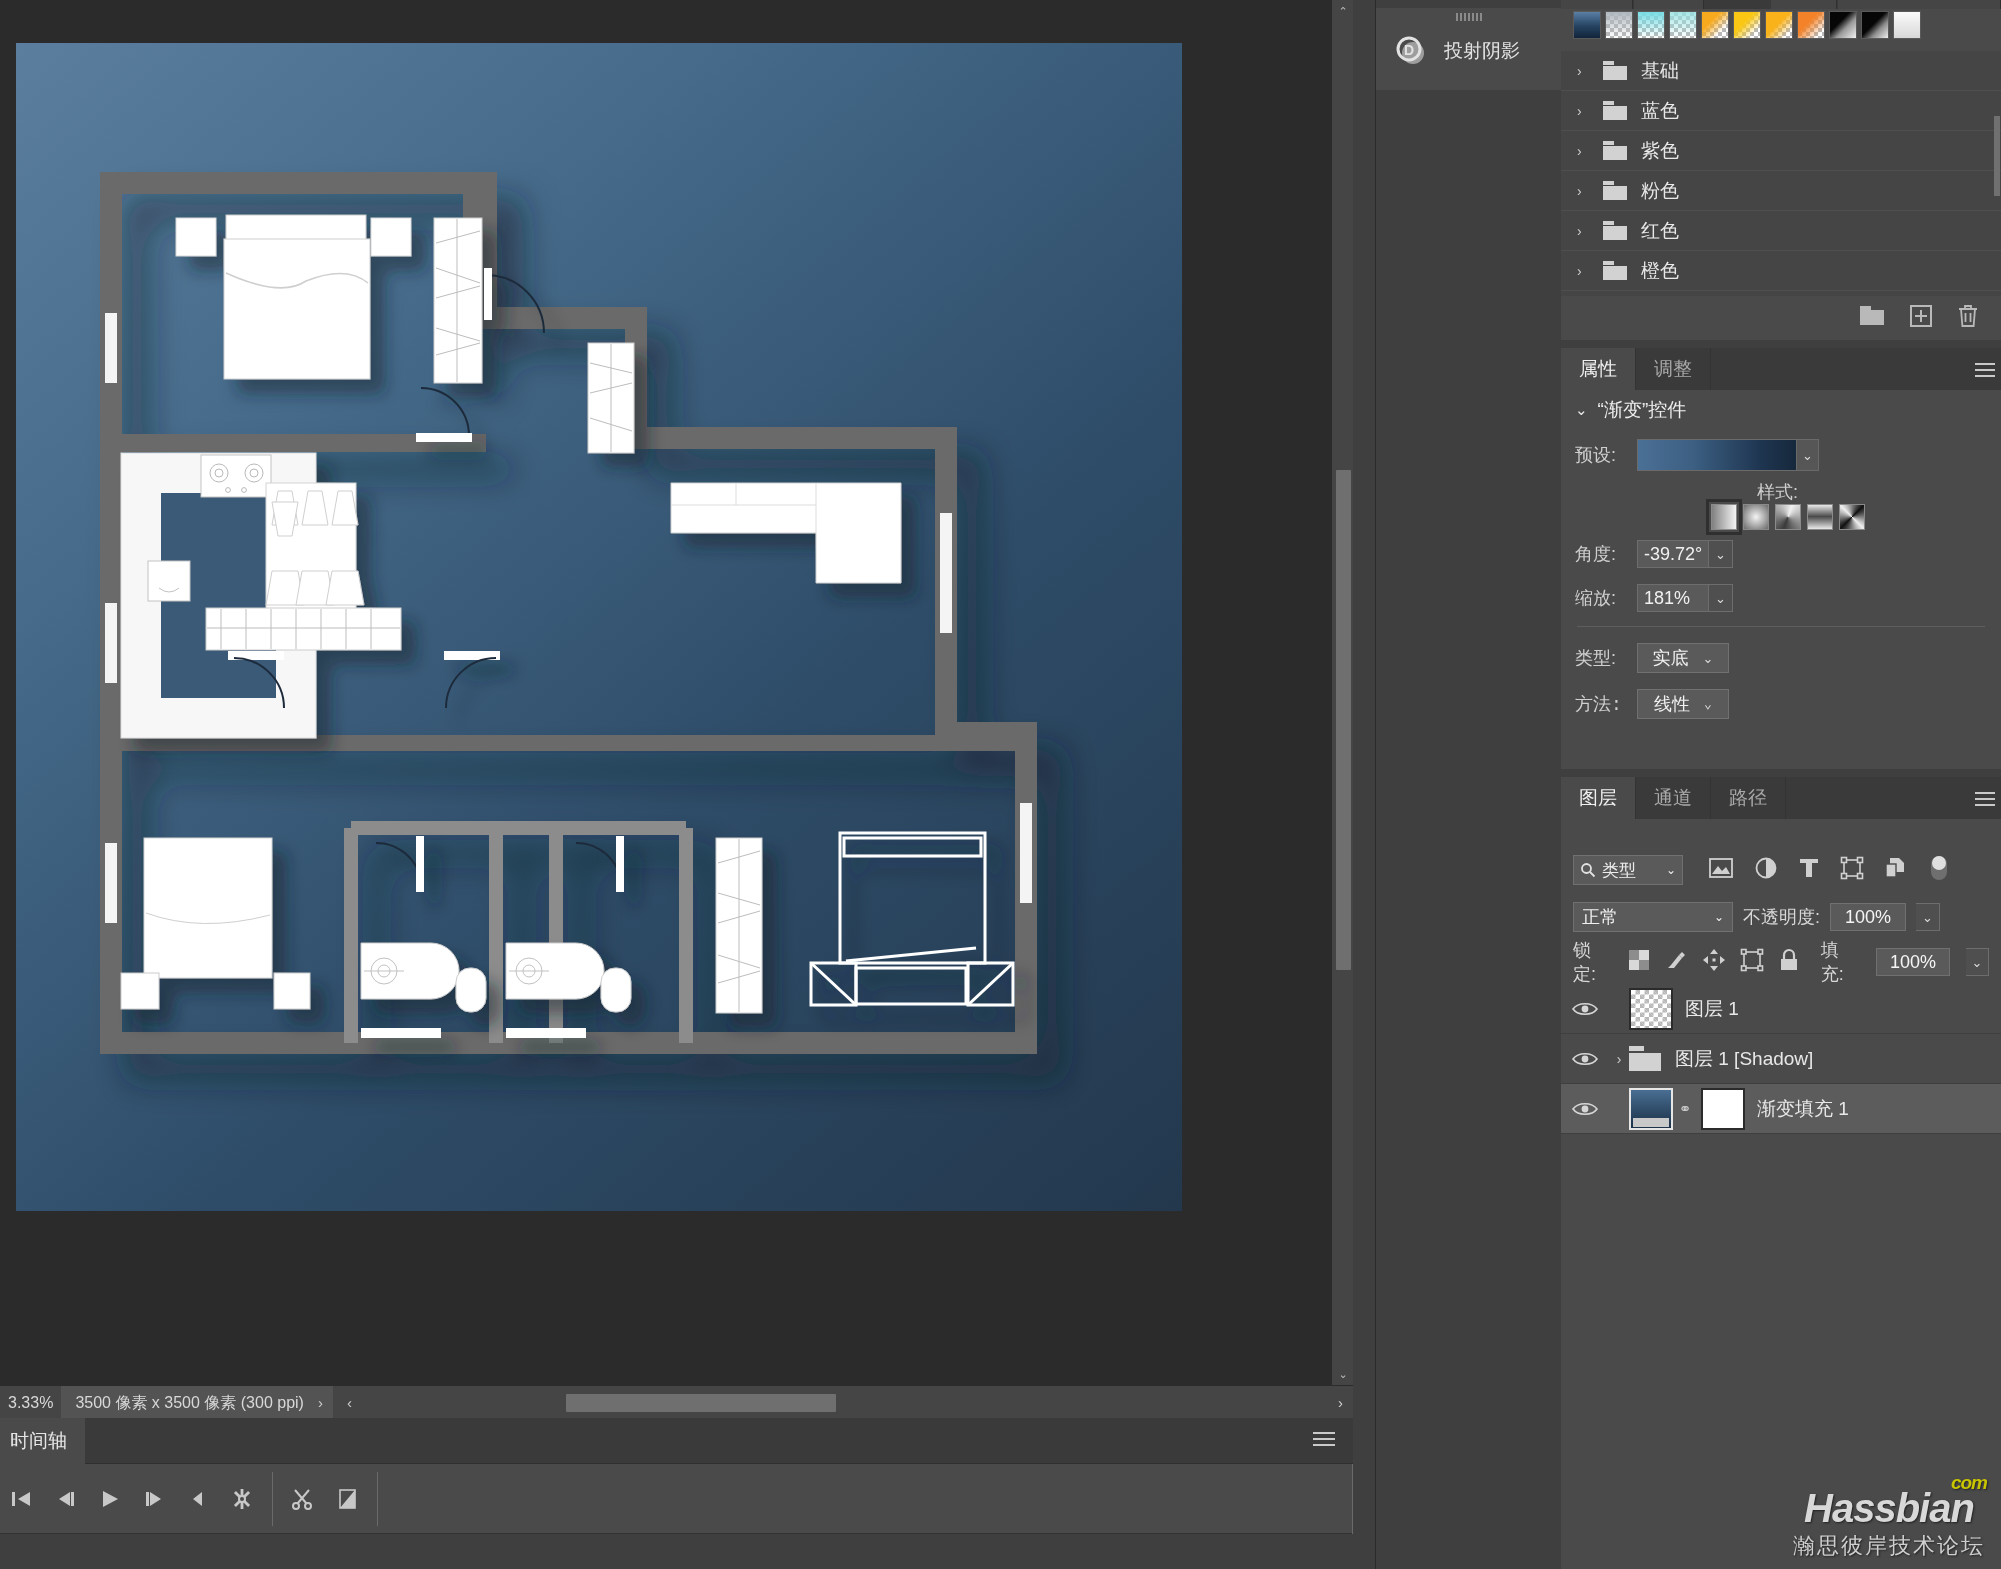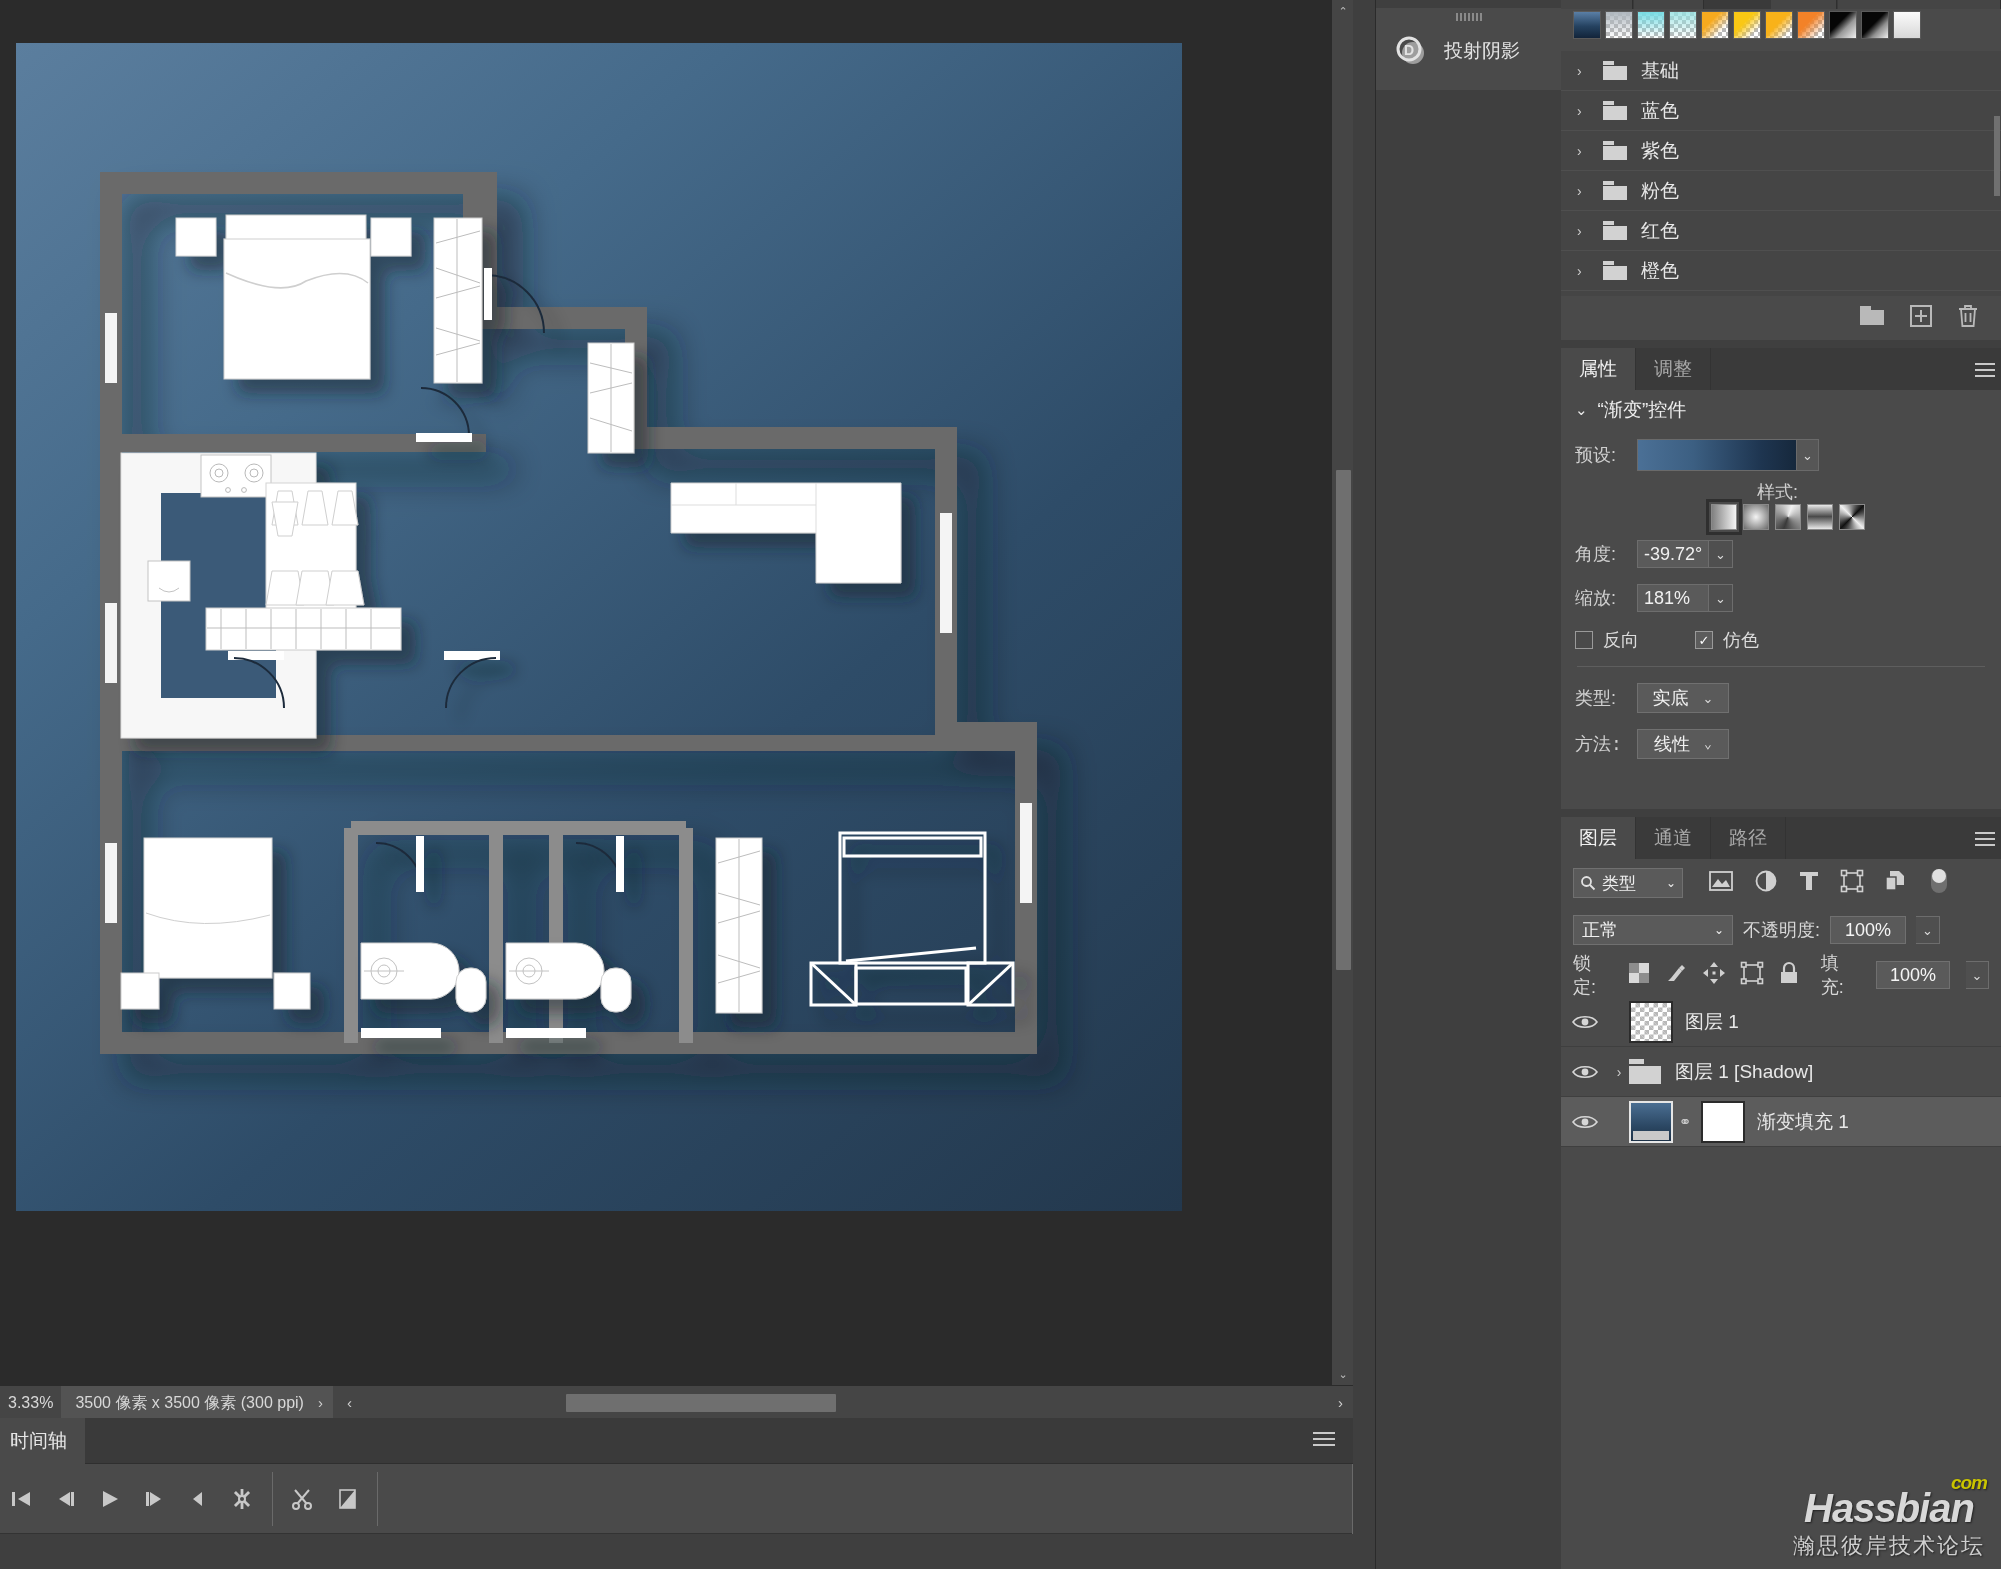--- a/index.html
+++ b/index.html
@@ -163,21 +163,21 @@
   .sicon.sel { outline:3px solid #2f2f2f; outline-offset:2px; }
   .numbox { width:72px; height:28px; background:#5a5a5a; border:1px solid #6d6d6d; color:#f0f0f0; font-size:18px; display:flex; align-items:center; padding-left:6px; }
   .numdd { width:24px; height:28px; background:#4f4f4f; border:1px solid #6d6d6d; border-left:none; display:flex; align-items:center; justify-content:center; font-size:13px; color:#ddd; }
   .cbrow { display:flex; align-items:center; height:40px; padding-left:14px; font-size:18px; color:#dcdcdc; gap:10px;}
   .cbox { width:18px; height:18px; border:1px solid #9a9a9a; background:#4a4a4a; }
   .cbox.on { background:#5c5c5c; color:#fff; font-size:13px; text-align:center; line-height:17px; }
   .hr { height:1px; background:#5e5e5e; margin:6px 16px 8px 16px; }
   .selbox { width:92px; height:30px; background:#5a5a5a; border:1px solid #707070; display:flex; align-items:center; justify-content:center; gap:14px; font-size:18px; color:#f0f0f0; }
   .selbox .cv { font-size:13px; color:#ddd; }
   .lay-body { background:#4a4a4a; }
-  .lay-filter { height:48px; display:flex; align-items:center; gap:0; padding:0 12px; }
+  .lay-filter { height:48px; display:flex; align-items:center; gap:0; padding:0 12px;margin-top:27px; }
   .filt-sel { width:110px; height:30px; background:#5a5a5a; border:1px solid #707070; display:flex; align-items:center; gap:6px; padding:0 6px; font-size:17px; color:#eee; }
   .filt-icons { display:flex; align-items:center; gap:22px; margin-left:26px; }
   .blendrow { height:46px; display:flex; align-items:center; gap:10px; padding:0 12px; }
   .blend-sel { width:160px; height:30px; background:#5a5a5a; border:1px solid #707070; display:flex; align-items:center; justify-content:space-between; padding:0 8px; font-size:18px; color:#f0f0f0; }
   .opacity-lbl { font-size:18px; color:#d8d8d8; }
   .pctbox { width:76px; height:28px; background:#5a5a5a; border:1px solid #707070; color:#f5f5f5; font-size:18px; display:flex; align-items:center; justify-content:center; }
   .lockrow { height:44px; display:flex; align-items:center; gap:16px; padding:0 12px; font-size:18px; color:#d8d8d8; }
   .layer-list { background:#4a4a4a; }
   .lrow { height:50px; display:flex; align-items:center; border-bottom:1px solid #3f3f3f; }
   .lrow.sel { background:#5c5c5c; }
@@ -604,27 +604,20 @@
           <span class="numbox">-39.72°</span>
           <span class="numdd">⌄</span>
         </div>
 
         <div class="frow" style="height:44px;">
           <span class="flabel">缩放:</span>
           <span class="numbox">181%</span>
           <span class="numdd">⌄</span>
         </div>
 
-        <div class="cbrow">
-          <span class="cbox"></span>
-          <span>反向</span>
-          <span style="width:36px;"></span>
-          <span class="cbox on">✓</span>
-          <span>仿色</span>
-        </div>
 
         <div class="hr"></div>
 
         <div class="frow" style="height:46px;">
           <span class="flabel">类型:</span>
           <span class="selbox">
             <span>实底</span>
             <span class="cv">⌄</span>
           </span>
         </div>

